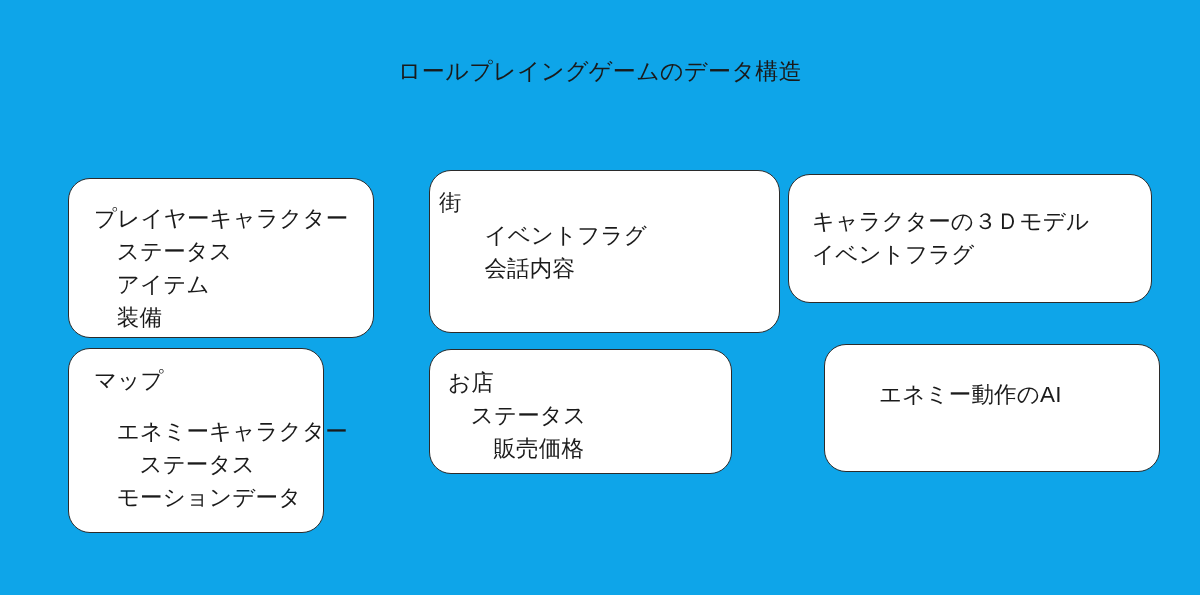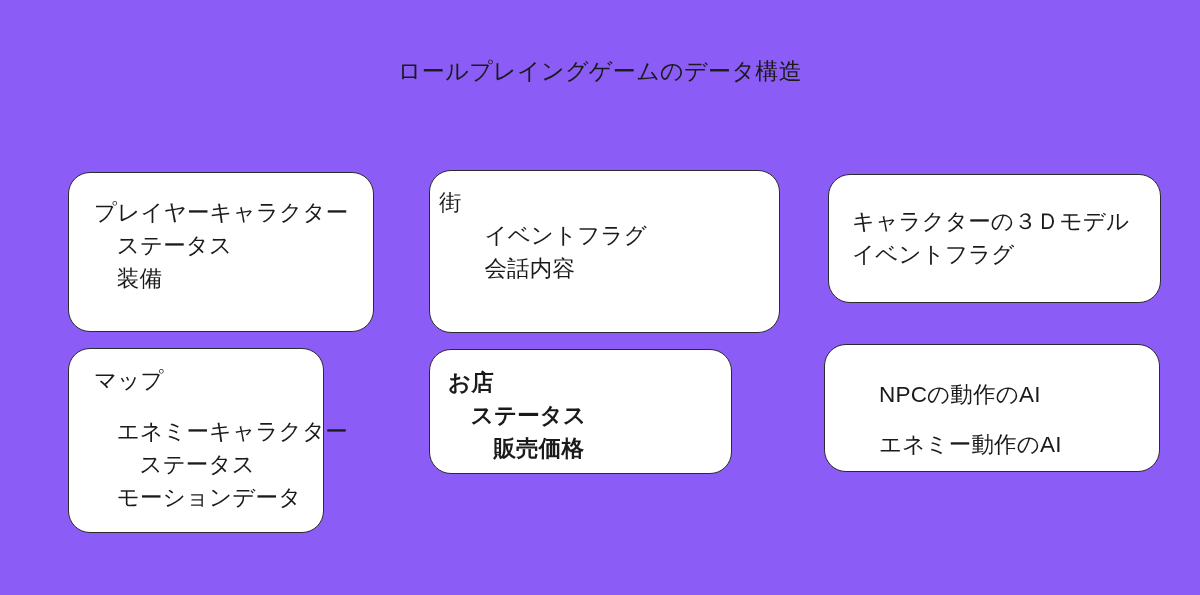--- a/index.html
+++ b/index.html
@@ -10,21 +10,21 @@
   }
   body {
     font-family: "Liberation Sans", "DejaVu Sans", sans-serif;
     color: #1a1a1a;
     -webkit-font-smoothing: antialiased;
   }
   #canvas {
     position: relative;
     width: 1200px;
     height: 595px;
-    background: #8b5cf6;
+    background: #0ea5e9;
     overflow: hidden;
   }
 
   
   .diagram-title {
     position: absolute;
     left: 0;
     top: 56px;
     width: 1200px;
     text-align: center;
@@ -59,46 +59,47 @@
     white-space: pre;
     color: #1a1a1a;
     letter-spacing: 0.2px;
   }
   .line.blank {
     height: 18px;
     line-height: 18px;
   }
 
   
-  #node-player   { left: 68px;  top: 172px; width: 306px; height: 160px; }
+  #node-player   { left: 68px;  top: 178px; width: 306px; height: 160px; }
   #node-town     { left: 429px; top: 170px; width: 351px; height: 163px; }
-  #node-model    { left: 828px; top: 174px; width: 333px; height: 129px; }
+  #node-model    { left: 788px; top: 174px; width: 364px; height: 129px; }
   #node-map      { left: 68px;  top: 348px; width: 256px; height: 185px; }
   #node-shop     { left: 429px; top: 349px; width: 303px; height: 125px; }
   #node-ai       { left: 824px; top: 344px; width: 336px; height: 128px; }
 
   #node-player .node-text { padding: 23px 0 0 25px; }
   #node-town   .node-text { padding: 15px 0 0 9px; }
   #node-model  .node-text { padding: 30px 0 0 23px; }
   #node-map    .node-text { padding: 15px 0 0 25px; }
-  #node-shop   .node-text { padding: 16px 0 0 18px; font-weight: bold; }
+  #node-shop   .node-text { padding: 16px 0 0 18px; }
   #node-ai     .node-text { padding: 25px 0 0 54px; }
   #node-ai .line { line-height: 50px; }
 </style>
 </head>
 <body>
 
 <div id="canvas">
 
   <div class="diagram-title">ロールプレイングゲームのデータ構造</div>
 
   <div class="node" id="node-player">
     <div class="node-text">
       <div class="line">プレイヤーキャラクター</div>
       <div class="line">　ステータス</div>
+      <div class="line">　アイテム</div>
       <div class="line">　装備</div>
     </div>
   </div>
 
   <div class="node" id="node-town">
     <div class="node-text">
       <div class="line">街</div>
       <div class="line">　　イベントフラグ</div>
       <div class="line">　　会話内容</div>
     </div>
@@ -124,18 +125,17 @@
   <div class="node" id="node-shop">
     <div class="node-text">
       <div class="line">お店</div>
       <div class="line">　ステータス</div>
       <div class="line">　　販売価格</div>
     </div>
   </div>
 
   <div class="node" id="node-ai">
     <div class="node-text">
-      <div class="line">NPCの動作のAI</div>
       <div class="line">エネミー動作のAI</div>
     </div>
   </div>
 
 </div>
 
 </body></html>

